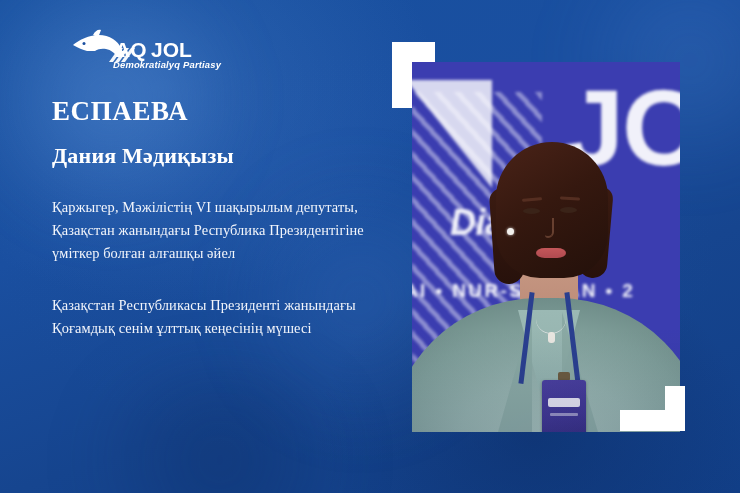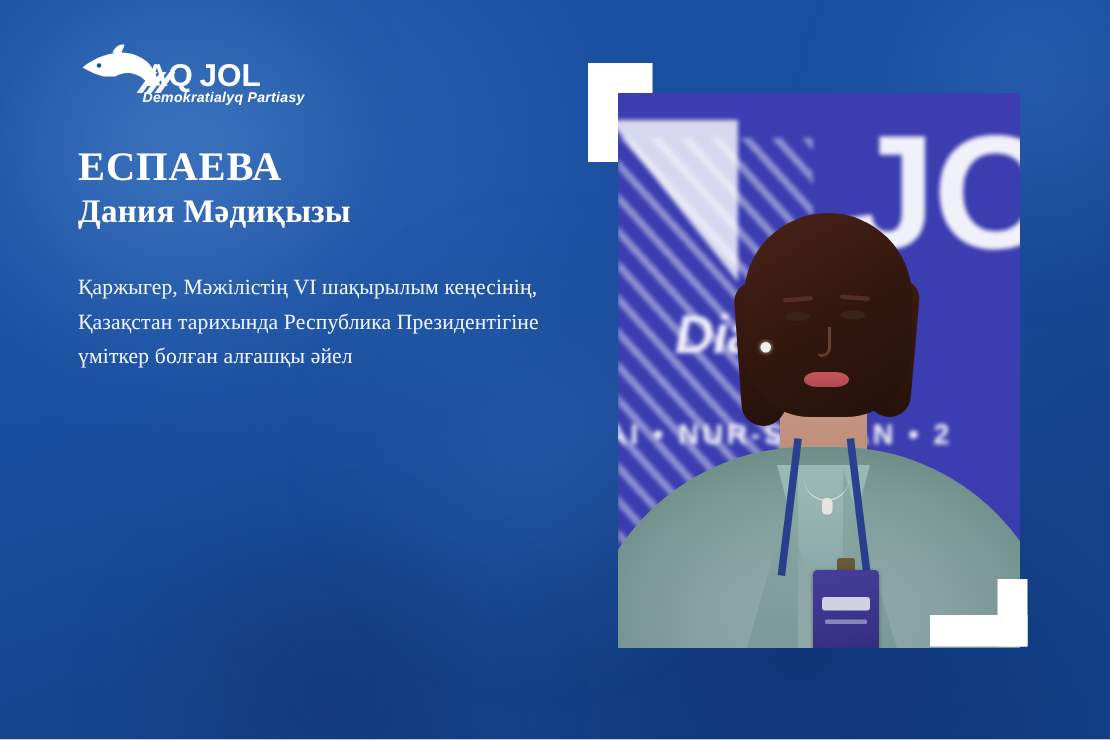--- a/index.html
+++ b/index.html
@@ -31,21 +31,21 @@
              background:radial-gradient(circle, rgba(95,150,220,0.40) 0%, rgba(95,150,220,0) 70%); }
   .bloom-b { left:230px; top:150px; width:260px; height:300px;
              background:radial-gradient(circle, rgba(60,115,195,0.28) 0%, rgba(60,115,195,0) 72%); }
   .bloom-c { left:560px; top:-60px; width:260px; height:240px;
              background:radial-gradient(circle, rgba(80,135,210,0.26) 0%, rgba(80,135,210,0) 72%); }
   .bloom-d { left:60px; top:360px; width:320px; height:200px;
              background:radial-gradient(circle, rgba(10,38,90,0.34) 0%, rgba(10,38,90,0) 74%); }
 
   
   #logo {
-    position:absolute; left:51px; top:28px;
+    position:absolute; left:69px; top:28px;
     width:160px; height:46px;
   }
   #logo svg { display:block; width:160px; height:46px; }
 
   
   #text-block {
     position:absolute; left:52px; top:96px;
     width:340px;
     font-family:Liberation Serif, serif;
   }
@@ -55,21 +55,21 @@
     font-weight:bold;
     letter-spacing:0.6px;
     line-height:1.12;
   }
   #givenname {
     color:#ffffff;
     font-size:22px;
     font-weight:bold;
     letter-spacing:0.2px;
     line-height:1.2;
-    margin-top:2px;
+    margin-top:17px;
   }
   .bio-para {
     color:#f2f5fb;
     font-size:14.4px;
     font-weight:500;
     line-height:1.62;
     letter-spacing:0.1px;
   }
   #bio-1 { margin-top:26px; }
   #bio-2 { margin-top:28px; }
@@ -300,21 +300,22 @@
       </g>
       <text x="46" y="29" font-family="Liberation Sans, sans-serif" font-size="21" font-weight="bold" fill="#ffffff" letter-spacing="0">AQ</text>
       <text x="82" y="29" font-family="Liberation Sans, sans-serif" font-size="21" font-weight="bold" fill="#ffffff" letter-spacing="0">JOL</text>
       <text x="44" y="40" font-family="Liberation Sans, sans-serif" font-size="9.4" font-style="italic" font-weight="bold" fill="#ffffff" letter-spacing="0.2">Demokratialyq Partiasy</text>
     </svg>
   </div>
 
   <div id="text-block">
     <div id="surname">ЕСПАЕВА</div>
     <div id="givenname">Дания Мәдиқызы</div>
-    <div id="bio-1" class="bio-para">Қаржыгер, Мәжілістің VI шақырылым кеңесінің, Қазақстан тарихында Республика Президентігіне үміткер болған алғашқы әйел</div>
+    <div id="bio-1" class="bio-para">Қаржыгер, Мәжілістің VI шақырылым депутаты, Қазақстан жанындағы Республика Президентігіне үміткер болған алғашқы әйел</div>
+    <div id="bio-2" class="bio-para">Қазақстан Республикасы Президенті жанындағы Қоғамдық сенім ұлттық кеңесінің мүшесі</div>
   </div>
 
   <div id="photo-zone">
 
     <div class="bracket" id="bracket-tl-v"></div>
     <div class="bracket" id="bracket-tl-h"></div>
 
     <div id="photo">
 
       <div class="blurwrap">

